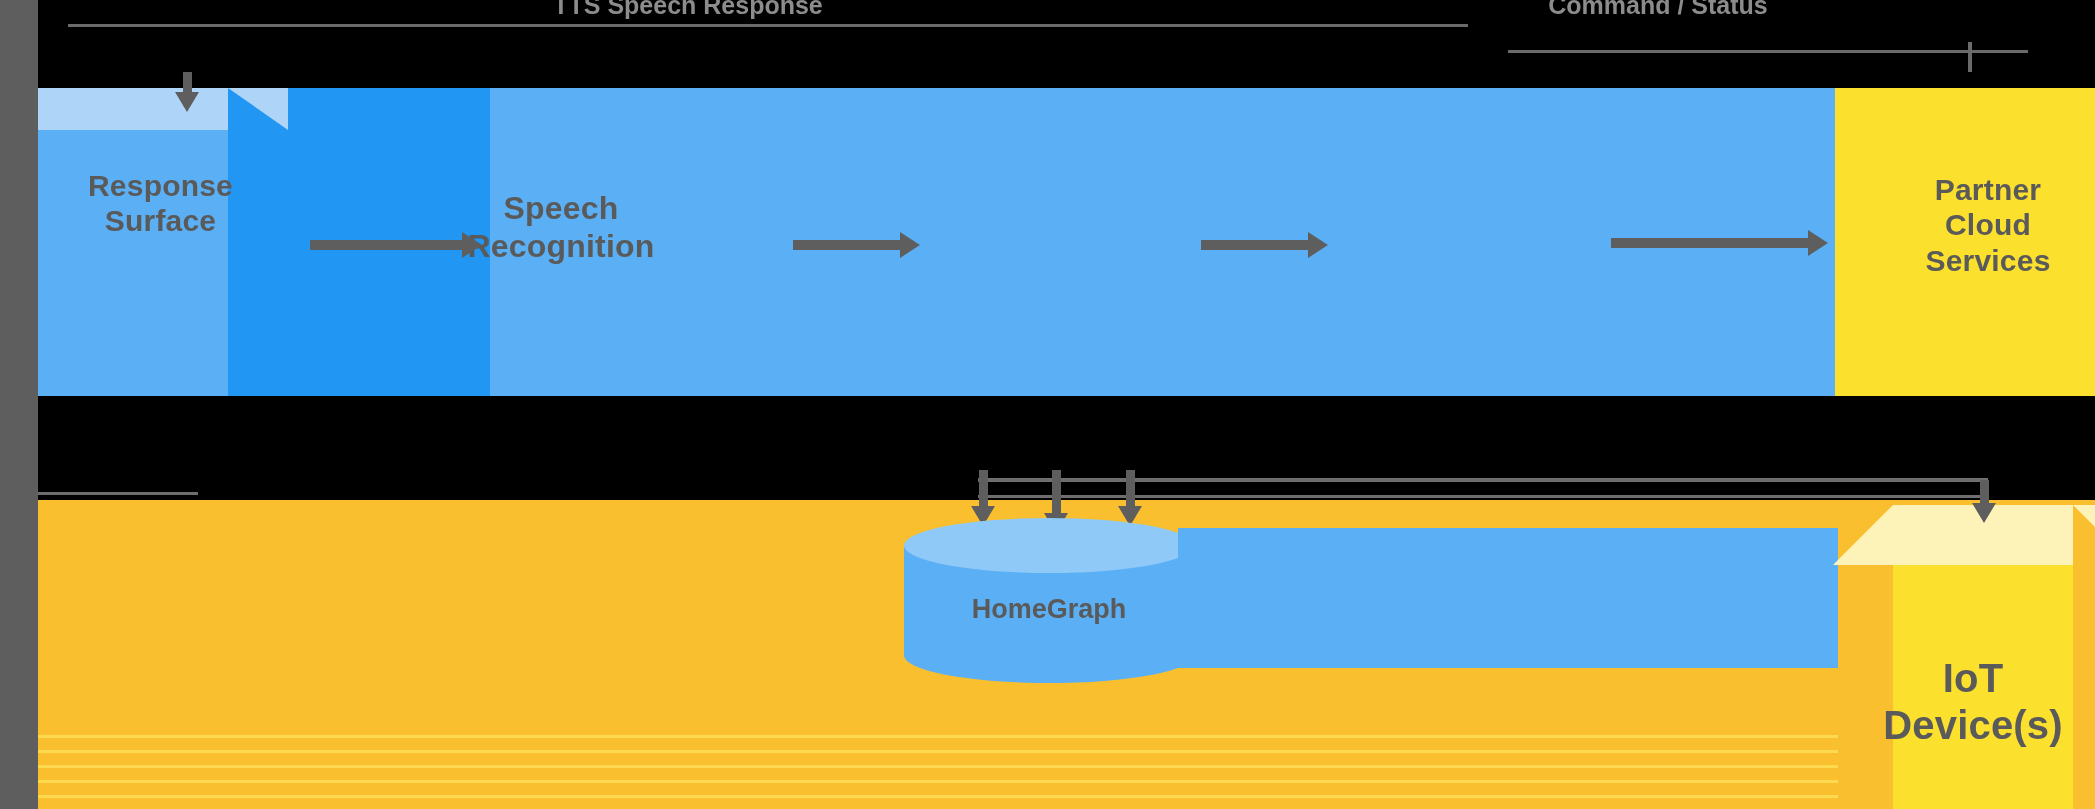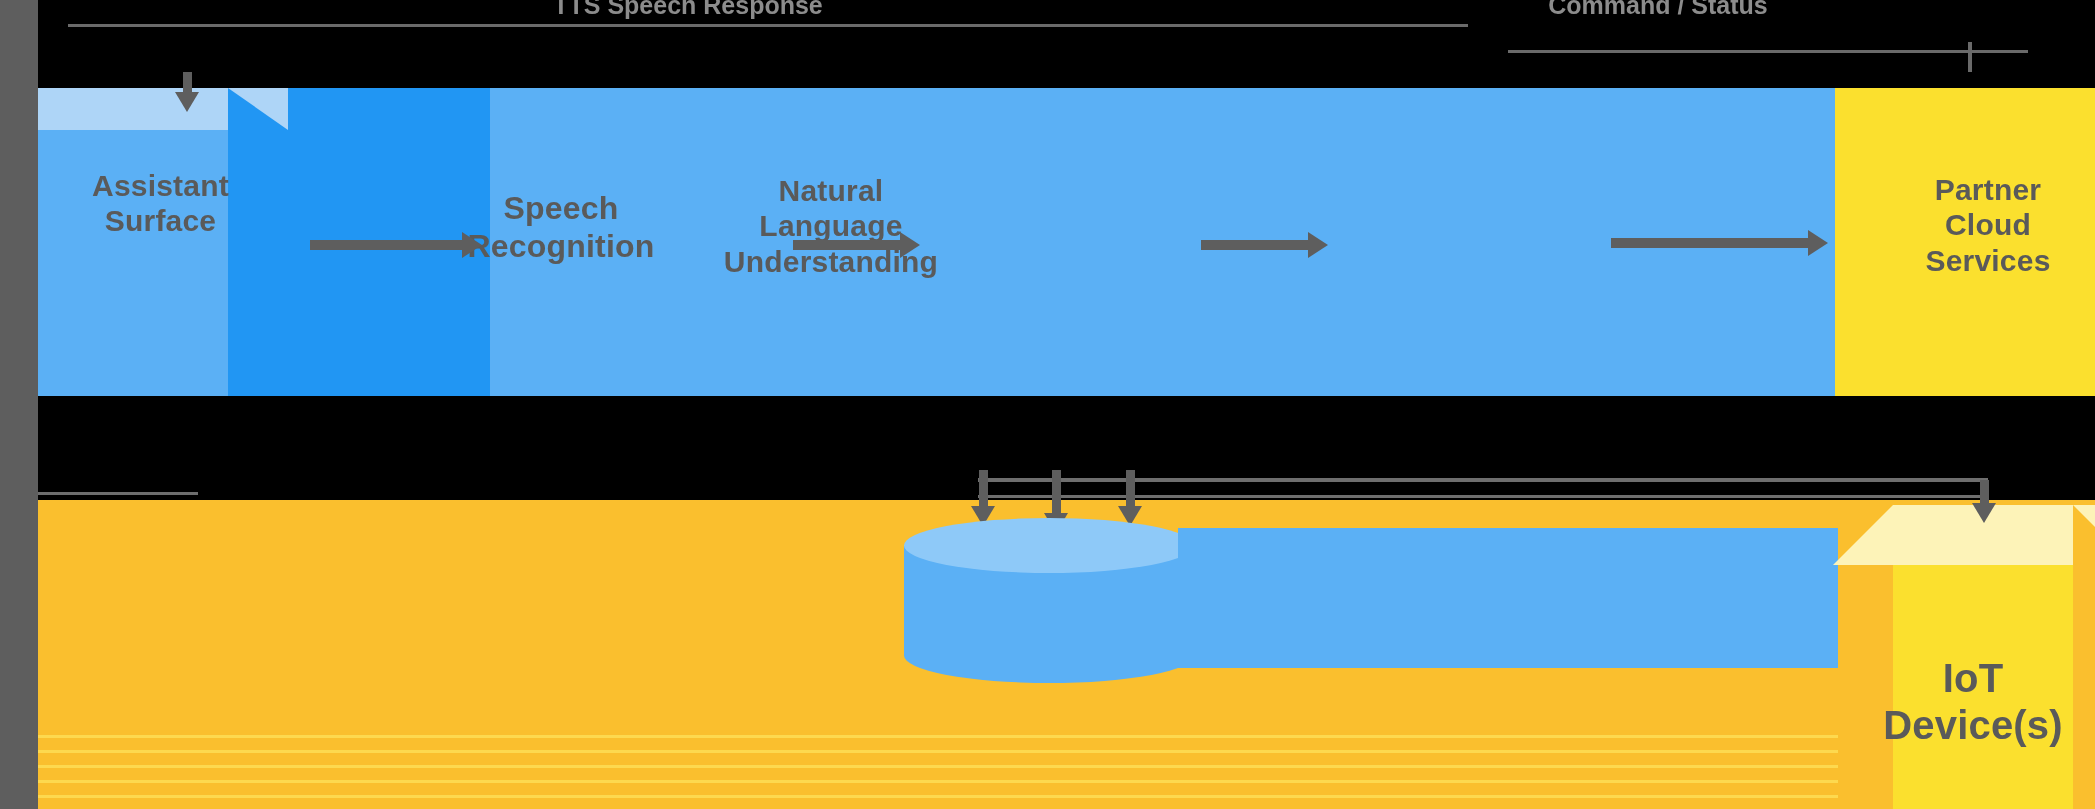--- a/index.html
+++ b/index.html
@@ -265,33 +265,30 @@
   <div class="edge-caption on-gray" style="left:1430px; top:-10px; width:380px; font-size:25px;">Command / Status</div>
 
   <div style="position:absolute; left:30px; top:24px; width:1400px; height:3px; background:#6a6a6a;"></div>
   <div style="position:absolute; left:1470px; top:50px; width:520px; height:3px; background:#6a6a6a;"></div>
 
   <div class="box3d" id="assistant-surface">
     <div class="top"></div>
     <div class="side"></div>
     <div class="front"></div>
   </div>
-  <div class="node-label" style="left:0px; top:168px; width:245px; font-size:30px;">Assistant
+  <div class="node-label" style="left:0px; top:168px; width:245px; font-size:30px;">Response
 Surface</div>
 
   <div class="arrow-down" style="left:145px; top:72px; height:22px;"></div>
 
   <div class="node-label" style="left:398px; top:190px; width:250px; font-size:32px;">Speech
 Recognition</div>
 
   <div class="arrow" style="left:272px; top:240px; width:155px;"></div>
 
-  <div class="node-label" style="left:633px; top:173px; width:320px; font-size:30px;">Natural
-Language
-Understanding</div>
 
   <div class="arrow" style="left:755px; top:240px; width:110px;"></div>
 
 
   <div class="arrow" style="left:1163px; top:240px; width:110px;"></div>
 
 
   <div class="arrow" style="left:1573px; top:238px; width:200px;"></div>
 
   <div class="node-label" style="left:1850px; top:172px; width:200px; font-size:30px;">Partner
@@ -305,20 +302,21 @@
   <div style="position:absolute; left:0px; top:492px; width:160px; height:3px; background:#6e6e6e;"></div>
 
   <div class="arrow-down" style="left:941px; top:470px; height:38px;"></div>
   <div class="arrow-down" style="left:1014px; top:470px; height:45px;"></div>
   <div class="arrow-down" style="left:1088px; top:470px; height:38px;"></div>
 
   <div id="homegraph">
     <div class="cyl-bottom"></div>
     <div class="cyl-body"></div>
     <div class="cyl-top"></div>
+    <div class="cyl-text">HomeGraph</div>
   </div>
 
   <div style="position:absolute; left:1140px; top:528px; width:660px; height:140px; background:#5bb0f5;"></div>
 
   <div class="box3d" id="iot-device">
     <div class="top"></div>
     <div class="side"></div>
     <div class="front"></div>
   </div>
   <div class="node-label" style="left:1845px; top:655px; width:180px; font-size:40px;">IoT

